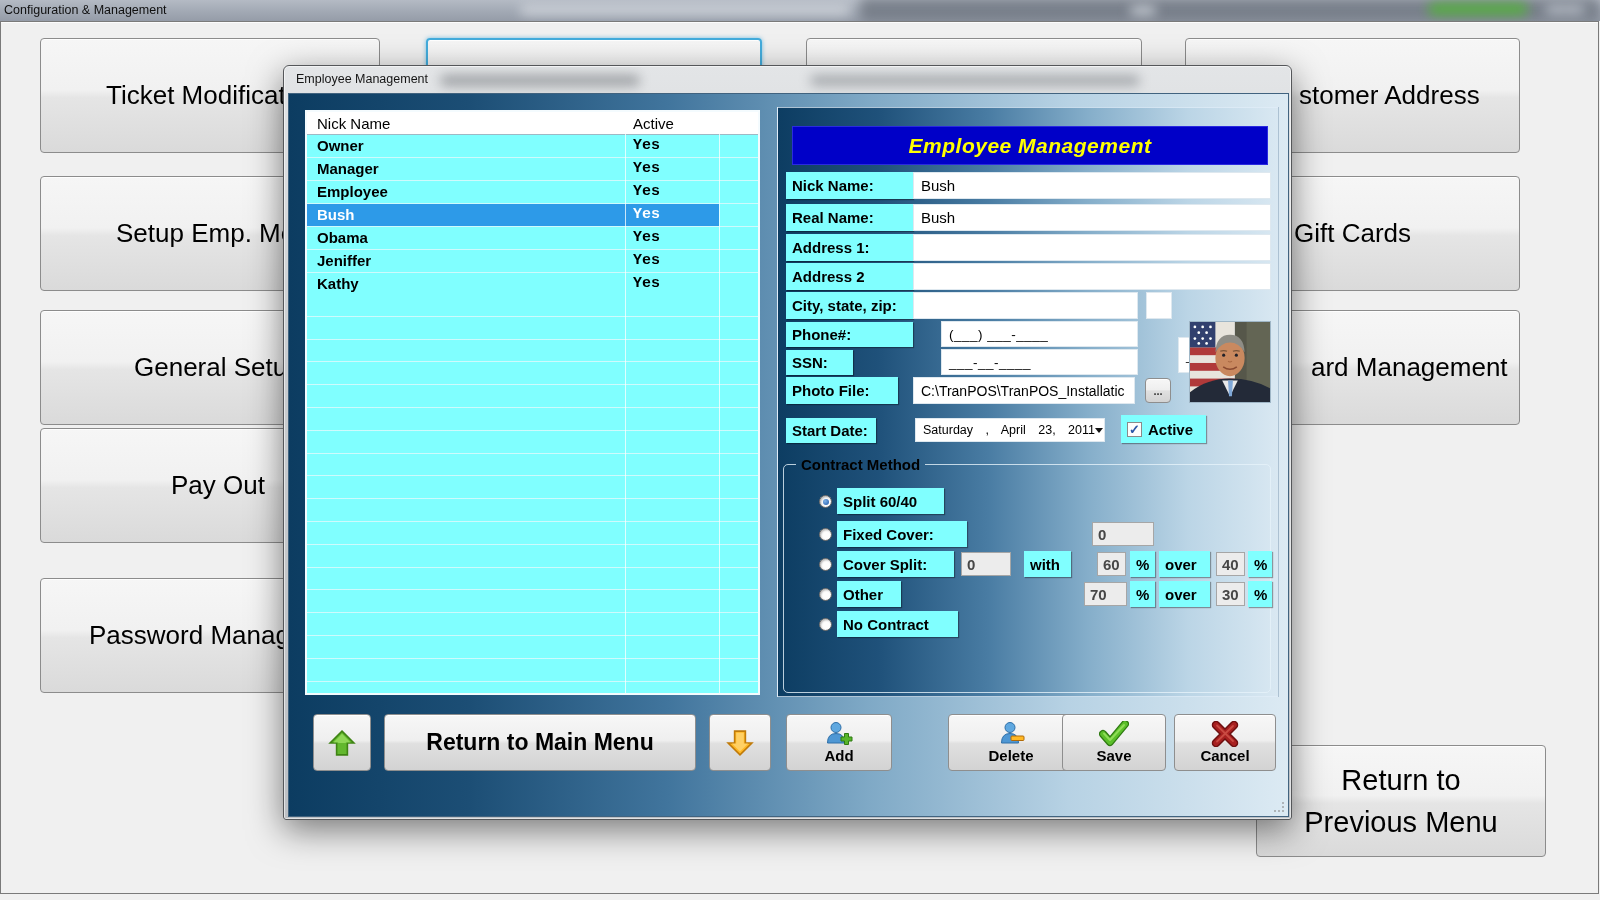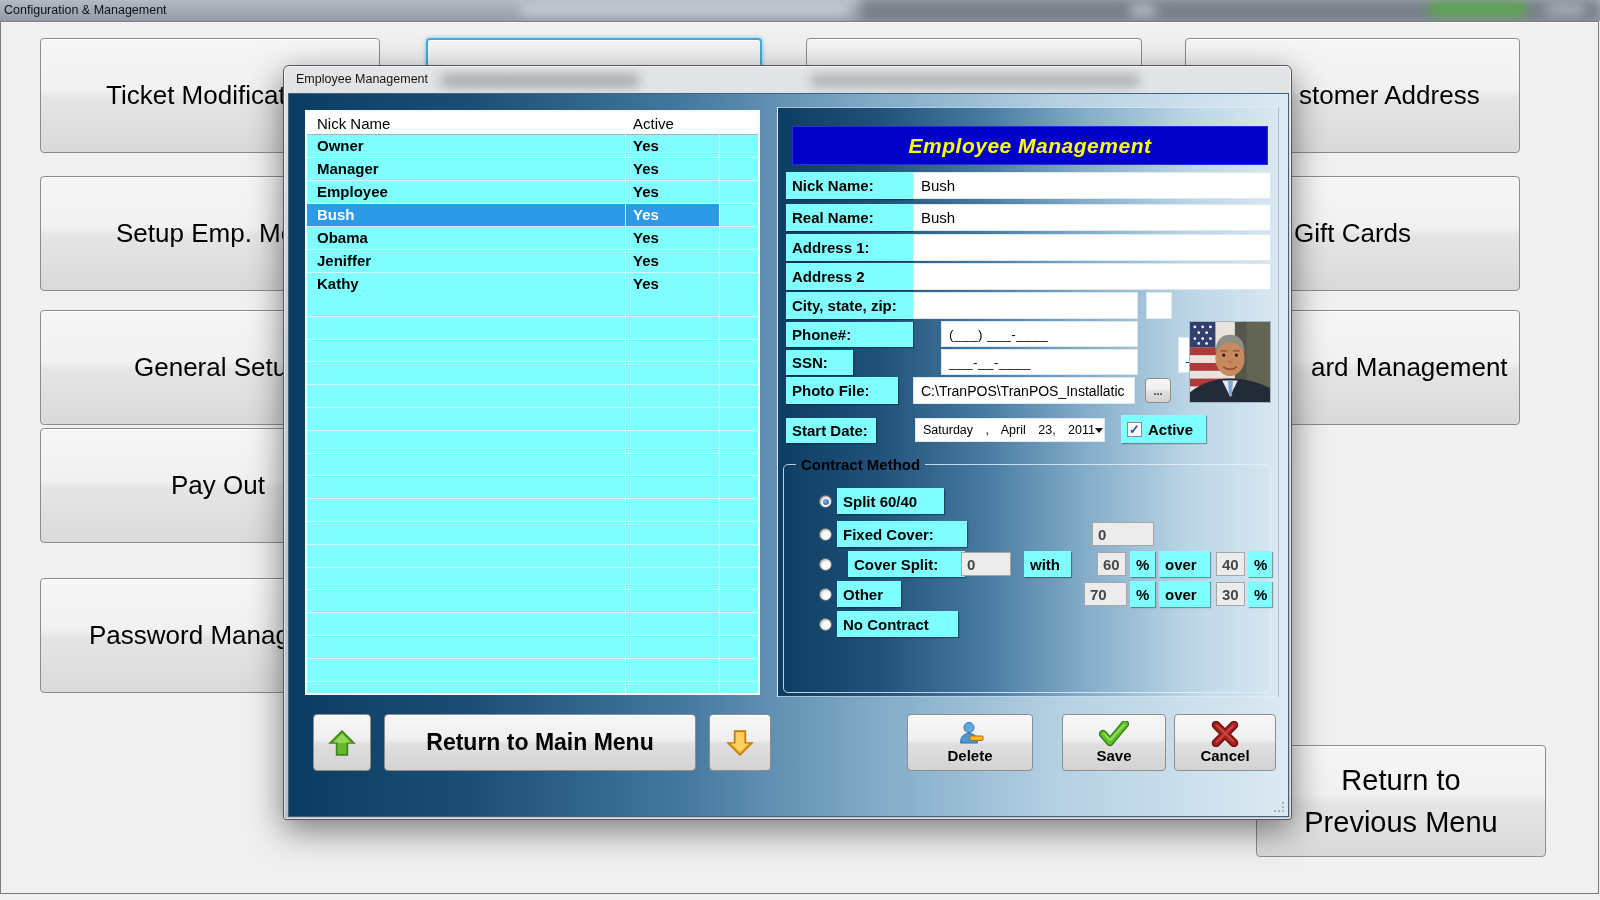--- a/index.html
+++ b/index.html
@@ -36,21 +36,21 @@
 
   
   .emp-list { left:16px; top:16px; width:455px; height:585px; border:2px solid #F4FBFE; background:#80FFFF; }
   .list-head { position:absolute; left:0; top:0; width:451px; height:23px; background:#FFFFFF;
     border-bottom:1px solid #9FB8C4; font-weight:normal; font-size:15px; }
   .list-head .h1 { position:absolute; left:10px; top:3px; }
   .list-head .h2 { position:absolute; left:326px; top:3px; }
   .lrow { position:absolute; left:0; width:451px; height:23px; font-weight:bold; font-size:15px;
     border-bottom:1px solid rgba(215,250,252,.9); }
   .lrow .c1 { position:absolute; left:10px; top:2px; }
-  .lrow .c2 { position:absolute; left:326px; top:2px; }
+  .lrow .c2 { position:absolute; left:326px; top:2px;font-family:Liberation Mono, monospace; }
   .lrow.selected .selband { position:absolute; left:0; top:0; width:412px; height:100%; background:#2D9AE8; }
   .lrow.selected .c1, .lrow.selected .c2 { color:#fff; z-index:2; }
   .list-empty { position:absolute; left:0; top:182px; width:451px; height:399px;
     background:repeating-linear-gradient(180deg,#80FFFF 0px,#80FFFF 21.8px,rgba(215,250,252,.9) 21.8px,rgba(215,250,252,.9) 22.8px); }
   .vline { position:absolute; top:0; width:1px; height:100%; background:rgba(255,255,255,.75); z-index:3; }
 
   
   .w7 { border:1px solid #8E8E8E; border-radius:4px;
     background:linear-gradient(180deg,#F7F7F7 0%,#EFEFEF 46%,#E0E0E0 52%,#D3D3D3 100%);
     box-shadow:inset 0 1px 0 rgba(255,255,255,.95);
@@ -285,21 +285,21 @@
         <legend>Contract Method</legend>
 
         <span class="radio checked" style="left:35px;top:22px;"></span>
         <div class="abs cyan" style="left:53px;top:15px;width:107px;height:26px;">Split 60/40</div>
 
         <span class="radio" style="left:35px;top:55px;"></span>
         <div class="abs cyan" style="left:53px;top:48px;width:130px;height:26px;">Fixed Cover:</div>
         <div class="abs ing" style="left:308px;top:49px;width:62px;height:24px;">0</div>
 
         <span class="radio" style="left:35px;top:85px;"></span>
-        <div class="abs cyan" style="left:64px;top:78px;width:117px;height:26px;">Cover Split:</div>
+        <div class="abs cyan" style="left:53px;top:78px;width:117px;height:26px;">Cover Split:</div>
         <div class="abs ing" style="left:177px;top:79px;width:50px;height:24px;">0</div>
         <div class="abs cyan" style="left:240px;top:78px;width:47px;height:26px;">with</div>
         <div class="abs ing" style="left:313px;top:79px;width:29px;height:24px;">60</div>
         <div class="abs cyan" style="left:346px;top:78px;width:25px;height:26px;">%</div>
         <div class="abs cyan" style="left:375px;top:78px;width:51px;height:26px;">over</div>
         <div class="abs ing" style="left:432px;top:79px;width:29px;height:24px;">40</div>
         <div class="abs cyan" style="left:464px;top:78px;width:24px;height:26px;">%</div>
 
         <span class="radio" style="left:35px;top:115px;"></span>
         <div class="abs cyan" style="left:53px;top:108px;width:64px;height:26px;">Other</div>
@@ -307,21 +307,29 @@
         <div class="abs cyan" style="left:346px;top:108px;width:25px;height:26px;">%</div>
         <div class="abs cyan" style="left:375px;top:108px;width:51px;height:26px;">over</div>
         <div class="abs ing" style="left:432px;top:109px;width:29px;height:24px;">30</div>
         <div class="abs cyan" style="left:464px;top:108px;width:24px;height:26px;">%</div>
 
         <span class="radio" style="left:35px;top:145px;"></span>
         <div class="abs cyan" style="left:53px;top:138px;width:121px;height:26px;">No Contract</div>
       </fieldset>
     </div>
 
-    <div class="abs w7" style="left:618px;top:620px;width:126px;height:57px;">
+    <div class="abs w7" style="left:497px;top:620px;width:106px;height:57px;">
+      <svg width="27" height="26" viewBox="0 0 27 26">
+        <circle cx="10" cy="6.5" r="5" fill="#5FA8E0" stroke="#2E6FA8" stroke-width="1"></circle>
+        <path d="M1.5,22 Q1.5,12.5 10,12.5 Q18.5,12.5 18.5,22 Z" fill="#4E97D4" stroke="#2E6FA8" stroke-width="1"></path>
+        <path d="M20.5,13.5 h4 v3.5 h3.5 v4 h-3.5 v3.5 h-4 v-3.5 h-3.5 v-4 h3.5 Z" transform="translate(-2,-1)" fill="#57B52B" stroke="#2F7A12" stroke-width="1"></path>
+      </svg>
+      <span class="txt">Add</span>
+    </div>
+    <div class="abs w7" style="left:659px;top:620px;width:126px;height:57px;">
       <svg width="27" height="26" viewBox="0 0 27 26">
         <circle cx="12" cy="6.5" r="5" fill="#5FA8E0" stroke="#2E6FA8" stroke-width="1"></circle>
         <path d="M3.5,22 Q3.5,12.5 12,12.5 Q20.5,12.5 20.5,22 Z" fill="#4E97D4" stroke="#2E6FA8" stroke-width="1"></path>
         <rect x="13" y="15" width="13" height="4.5" rx="1" fill="#FFB824" stroke="#B06A08" stroke-width="1"></rect>
       </svg>
       <span class="txt">Delete</span>
     </div>
     <div class="abs w7" style="left:773px;top:620px;width:104px;height:57px;">
       <svg width="30" height="26" viewBox="0 0 30 26">
         <path d="M4,13 L11,21 L26,3" fill="none" stroke="#2F7A12" stroke-width="8" stroke-linecap="round" stroke-linejoin="round"></path>

